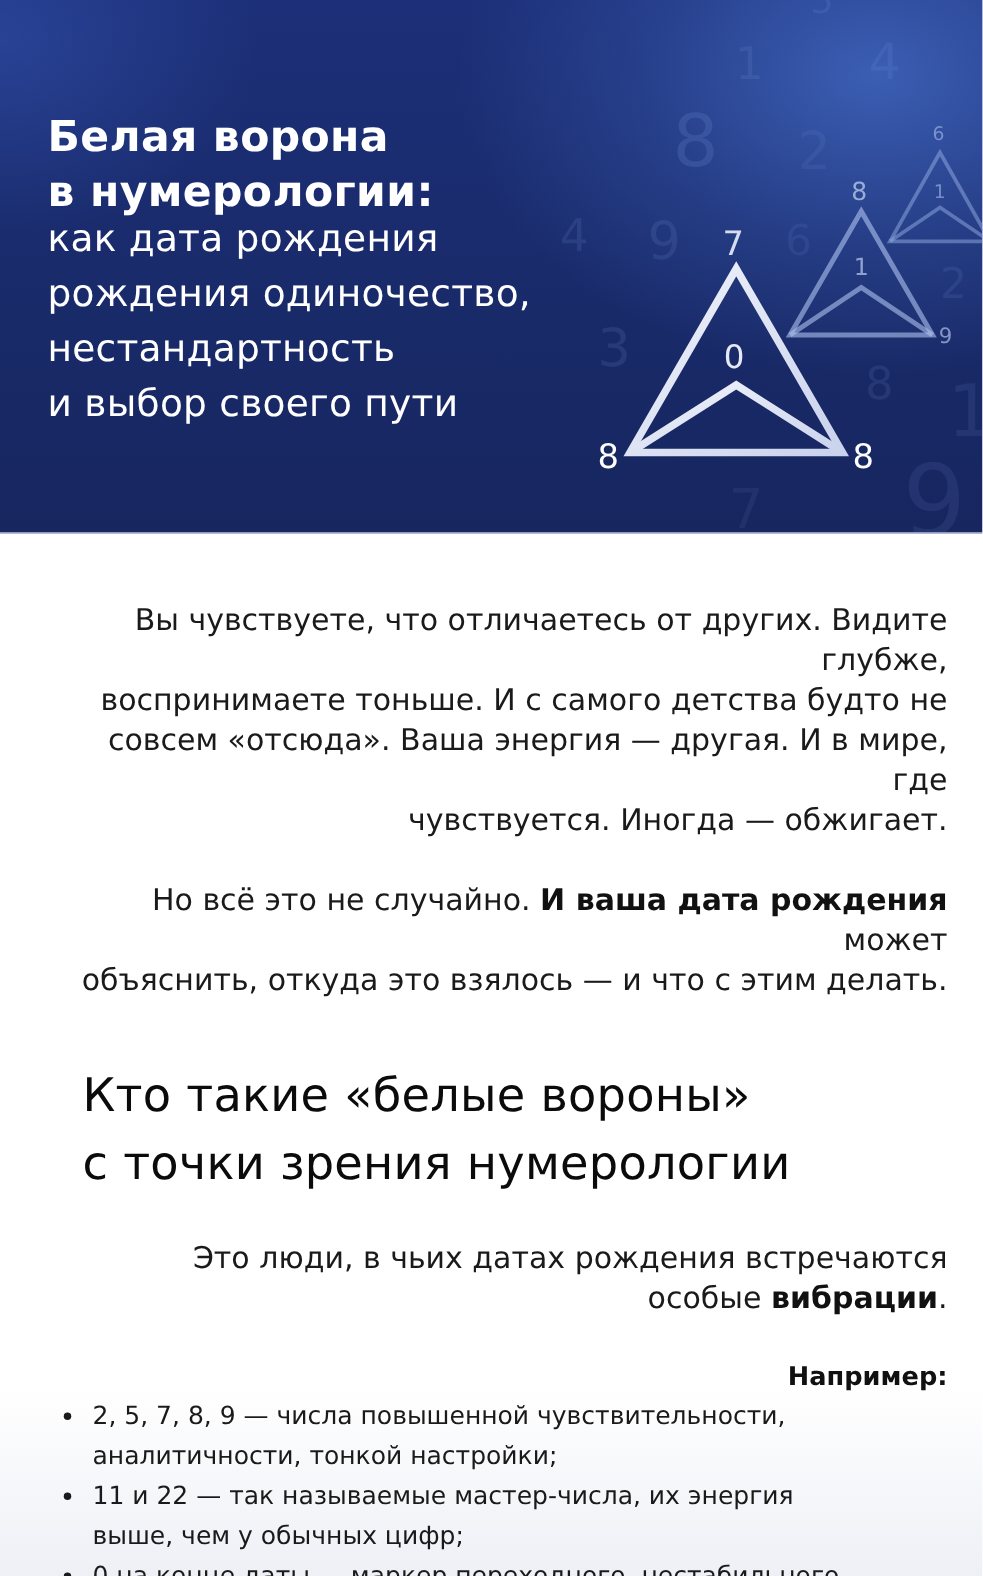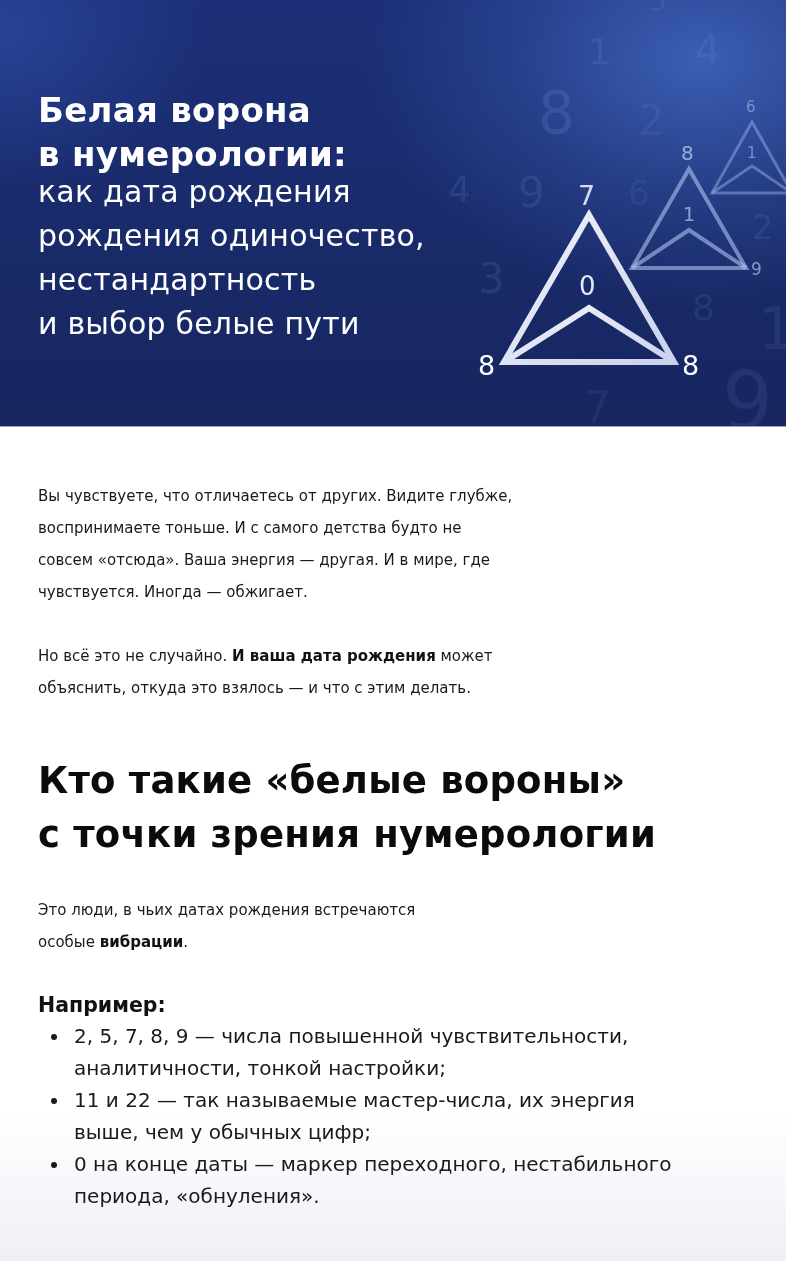--- a/index.html
+++ b/index.html
@@ -64,37 +64,40 @@
     svg.tri { position: absolute; overflow: visible; }
 
     
     .content {
       position: absolute;
       left: 38px;
       top: 480px;
       width: 720px;
     }
     .para {
-      font-size: 15px;
+      font-size: 24px;
       line-height: 32px;
       color: #1a1a1a;
+      text-align: right;
     }
     .para b { font-weight: bold; color: #111; }
     .h2 {
       font-size: 37px;
       line-height: 54px;
-      font-weight: bold;
+      font-weight: normal;
       color: #0b0b0b;
       letter-spacing: 0.2px;
+      margin-left: 28px;
     }
     .examples-label {
       font-weight: bold;
       font-size: 20.5px;
       line-height: 30px;
       color: #111;
+      text-align: right;
     }
     ul.bullets {
       list-style: none;
       padding-left: 0;
     }
     ul.bullets li {
       position: relative;
       padding-left: 36px;
       font-size: 20px;
       line-height: 32px;
@@ -169,21 +172,21 @@
     <span class="tri-label" style="left:682px; top:352px; font-size:27px; color:#ffffff;">8</span>
 
     <div class="hero-title">
       <div>Белая ворона</div>
       <div>в нумерологии:</div>
     </div>
     <div class="hero-sub">
       <div>как дата рождения</div>
       <div>рождения одиночество,</div>
       <div>нестандартность</div>
-      <div>и выбор белые пути</div>
+      <div>и выбор своего пути</div>
     </div>
   </div>
 
   <div class="content">
     <div class="para">
       <div>Вы чувствуете, что отличаетесь от других. Видите глубже,</div>
       <div>воспринимаете тоньше. И с самого детства будто не</div>
       <div>совсем «отсюда». Ваша энергия — другая. И в мире, где</div>
       <div>чувствуется. Иногда — обжигает.</div>
     </div>

